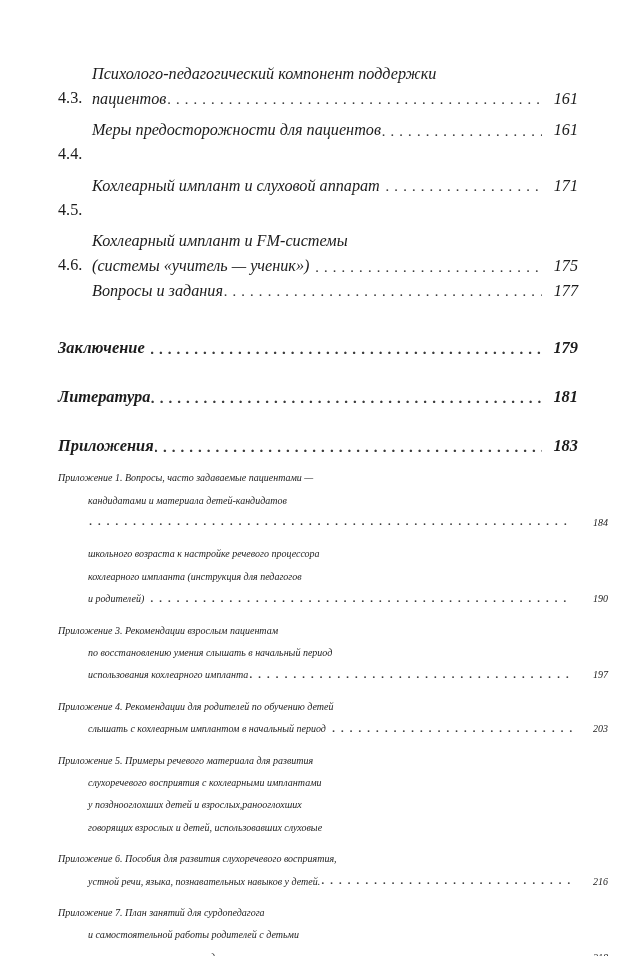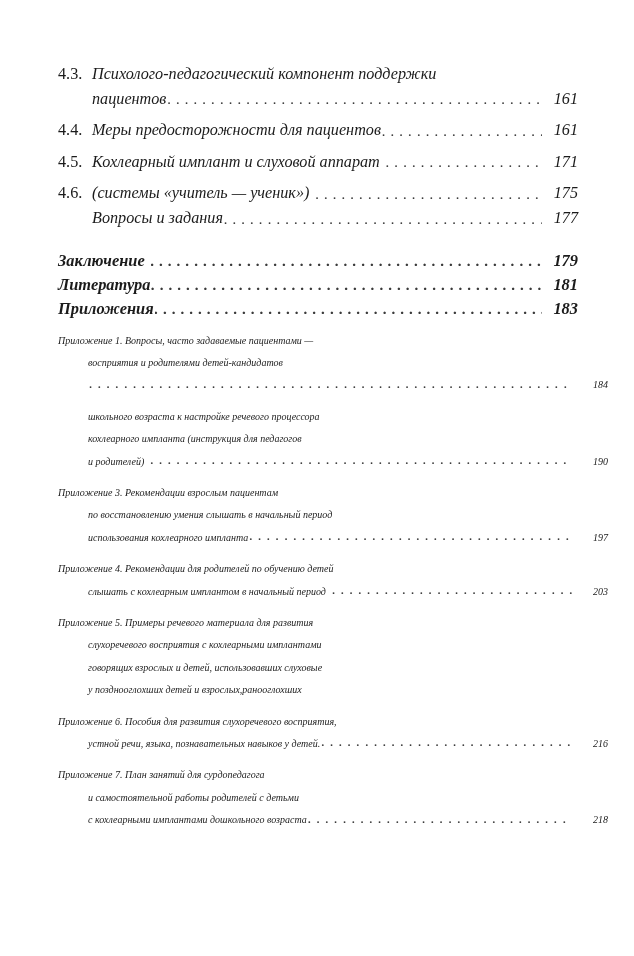--- a/index.html
+++ b/index.html
@@ -83,34 +83,36 @@
   .num-entry {
     display: flex;
     align-items: flex-start;
     margin-bottom: 7px;
     font-size: 16.2px;
     line-height: 24.6px;
   }
   .num-entry .no {
     flex: 0 0 34px;
     white-space: nowrap;
+    margin-top: 24px;
   }
   .num-entry .body {
     flex: 1 1 auto;
     min-width: 0;
   }
 
   
   .major {
     font-weight: bold;
     font-size: 16.4px;
     line-height: 24px;
+    margin-top: 25px;
     margin-bottom: 0;
   }
-  .major:first-of-type { margin-top: 18px; }
+  .major:first-of-type { margin-top: 33px; }
 
   
   .appx {
     font-size: 10px;
     line-height: 22.4px;
     margin-top: 9px;
   }
   .appx .cont {
     padding-left: 30px;
   }
@@ -155,20 +157,23 @@
           <span class="leader gap"></span>
           <span class="pageno">171</span>
         </span>
       </span>
     </div>
 
     <div class="num-entry entry" style="margin-bottom:0">
       <span class="no">4.6.</span>
       <span class="body">
         <span class="line">
+          <span class="txt">Кохлеарный имплант и FM-системы</span>
+        </span>
+        <span class="line">
           <span class="txt">(системы «учитель — ученик»)</span>
           <span class="leader gap"></span>
           <span class="pageno">175</span>
         </span>
 
         <span class="line">
           <span class="txt">Вопросы и задания</span>
           <span class="leader"></span>
           <span class="pageno">177</span>
         </span>
@@ -205,21 +210,21 @@
 
   </div>
 
   <div>
 
     <div class="appx entry">
       <div class="line">
           <span class="txt">Приложение 1. Вопросы, часто задаваемые пациентами —</span>
         </div>
       <div class="line cont">
-          <span class="txt">восприятия и родителями детей-кандидатов</span>
+          <span class="txt">кандидатами и материала детей-кандидатов</span>
         </div>
       <div class="line cont">
         <span class="leader"></span>
         <span class="pageno">184</span>
       </div>
     </div>
 
     <div class="appx entry">
       <div class="line cont">
           <span class="txt">школьного возраста к настройке речевого процессора</span>
@@ -260,25 +265,25 @@
     </div>
 
     <div class="appx entry">
       <div class="line">
           <span class="txt">Приложение 5. Примеры речевого материала для развития</span>
         </div>
       <div class="line cont">
           <span class="txt">слухоречевого восприятия с кохлеарными имплантами</span>
         </div>
       <div class="line cont">
+          <span class="txt">у позднооглохших детей и взрослых,ранооглохших</span>
+        </div>
+      <div class="line cont">
           <span class="txt">говорящих взрослых и детей, использовавших слуховые</span>
         </div>
-      <div class="line cont">
-          <span class="txt">у позднооглохших детей и взрослых,ранооглохших</span>
-        </div>
     </div>
 
     <div class="appx entry">
       <div class="line">
           <span class="txt">Приложение 6. Пособия для развития слухоречевого восприятия,</span>
         </div>
       <div class="line cont">
         <span class="txt">устной речи, языка, познавательных навыков у детей.</span>
         <span class="leader"></span>
         <span class="pageno">216</span>

